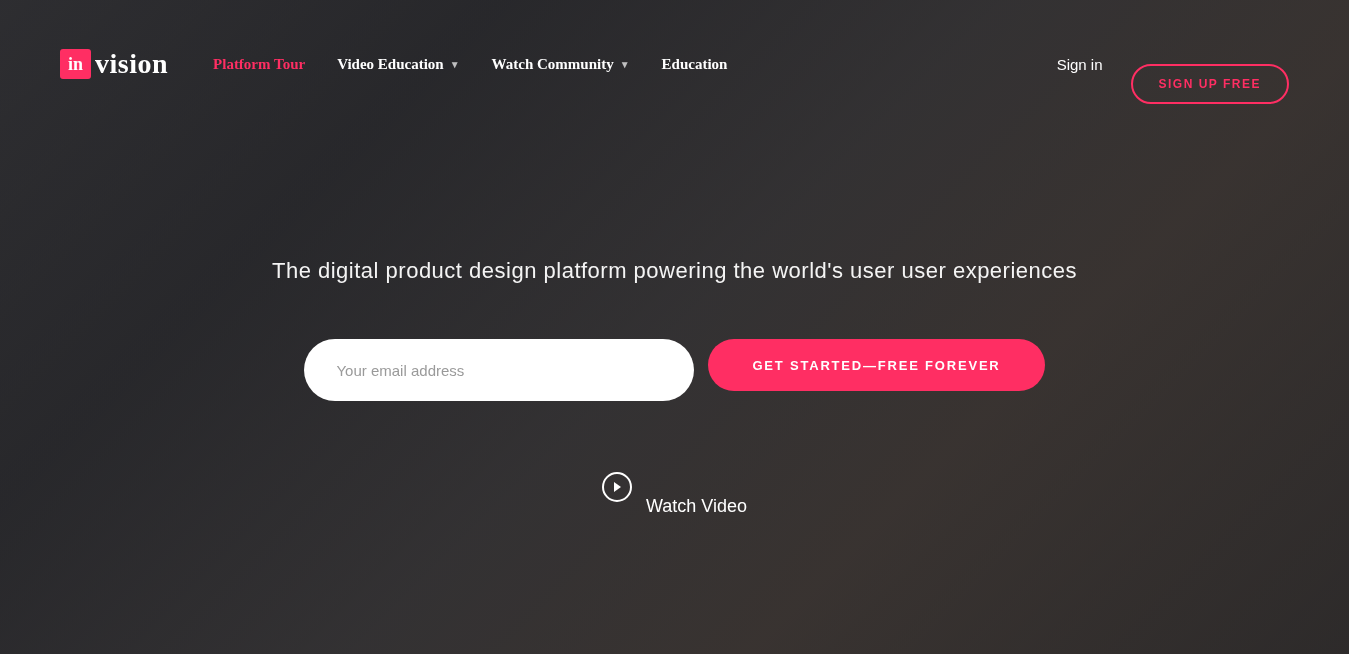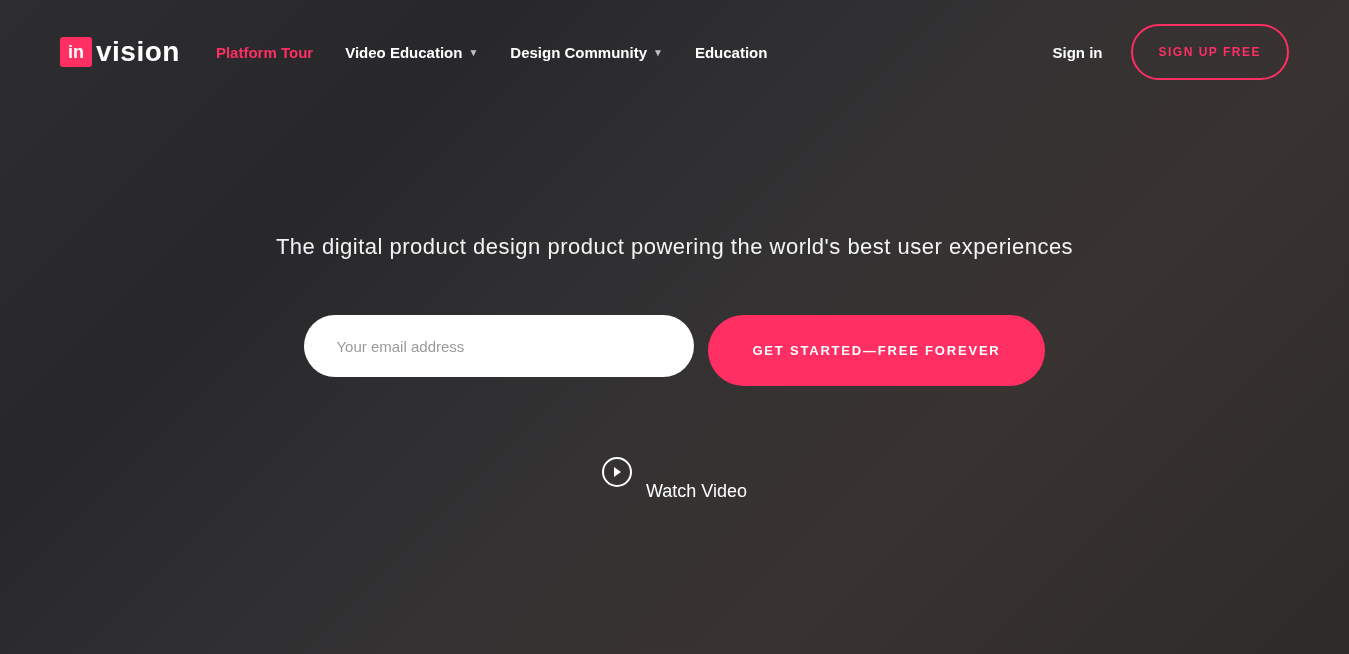--- a/index.html
+++ b/index.html
@@ -29,21 +29,22 @@
     .header {
       display: flex;
       align-items: center;
       padding: 24px 60px;
       justify-content: space-between;
     }
     
     .header-left {
       display: flex;
       align-items: center;
-      gap: 36px;
+      gap: 45px;
+      font-family: Liberation Serif, serif;
     }
     
     .logo {
       display: flex;
       align-items: center;
       gap: 4px;
     }
     
     .logo-box {
       background: #ff2e63;
@@ -89,34 +90,35 @@
     
     .header-right {
       display: flex;
       align-items: center;
       gap: 28px;
     }
     
     .signin {
       color: white;
       font-size: 15px;
-      font-weight: 700;
+      font-weight: 400;
       cursor: pointer;
     }
     
     .signup-btn {
       border: 2px solid #ff2e63;
       color: #ff2e63;
       background: transparent;
-      padding: 19px 26px;
+      padding: 11px 26px;
       border-radius: 30px;
       font-size: 12px;
       font-weight: 700;
       letter-spacing: 1.5px;
       cursor: pointer;
+      margin-top: 40px;
     }
     
     
     .hero-content {
       text-align: center;
       padding-top: 130px;
       color: white;
     }
     
     .hero-title {
@@ -150,21 +152,21 @@
       font-size: 15px;
       color: #333;
       outline: none;
     }
     
     .email-input::placeholder {
       color: #9a9a9a;
     }
     
     .cta-btn {
-      height: 71px;
+      height: 52px;
       padding: 0 44px;
       border-radius: 40px;
       background: #ff2e63;
       color: white;
       border: none;
       font-size: 13px;
       font-weight: 700;
       letter-spacing: 1.8px;
       cursor: pointer;
     }
@@ -215,36 +217,36 @@
       </div>
       <nav class="nav">
         <div class="nav-item active">
           <span>Platform Tour</span>
         </div>
         <div class="nav-item">
           <span>Video Education</span>
           <span class="chevron">▼</span>
         </div>
         <div class="nav-item">
-          <span>Design Community</span>
+          <span>Watch Community</span>
           <span class="chevron">▼</span>
         </div>
         <div class="nav-item">
           <span>Education</span>
         </div>
       </nav>
     </div>
     <div class="header-right">
       <a class="signin">Sign in</a>
       <button class="signup-btn">SIGN UP FREE</button>
     </div>
   </header>
 
   <div class="hero-content">
-    <p class="hero-subtitle">The digital product design product powering the world's best user experiences</p>
+    <p class="hero-subtitle">The digital product design platform powering the world's user user experiences</p>
     
     <div class="signup-form">
       <input type="email" class="email-input" placeholder="Your email address" style="">
       <button class="cta-btn">GET STARTED—FREE FOREVER</button>
     </div>
     
     <div class="watch-video">
       <span class="play-icon">
         <span class="play-triangle"></span>
       </span>

